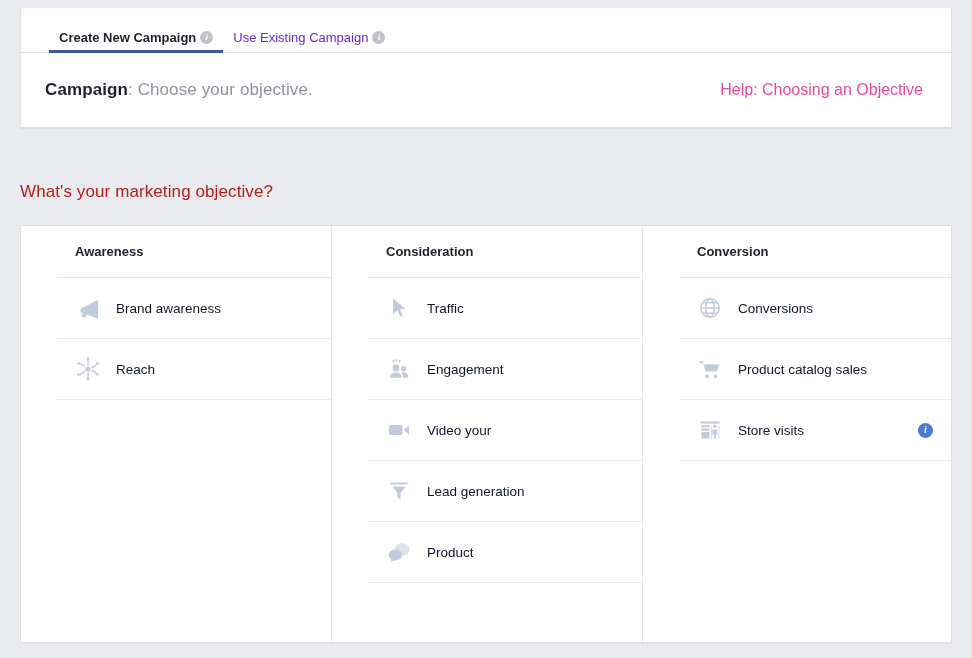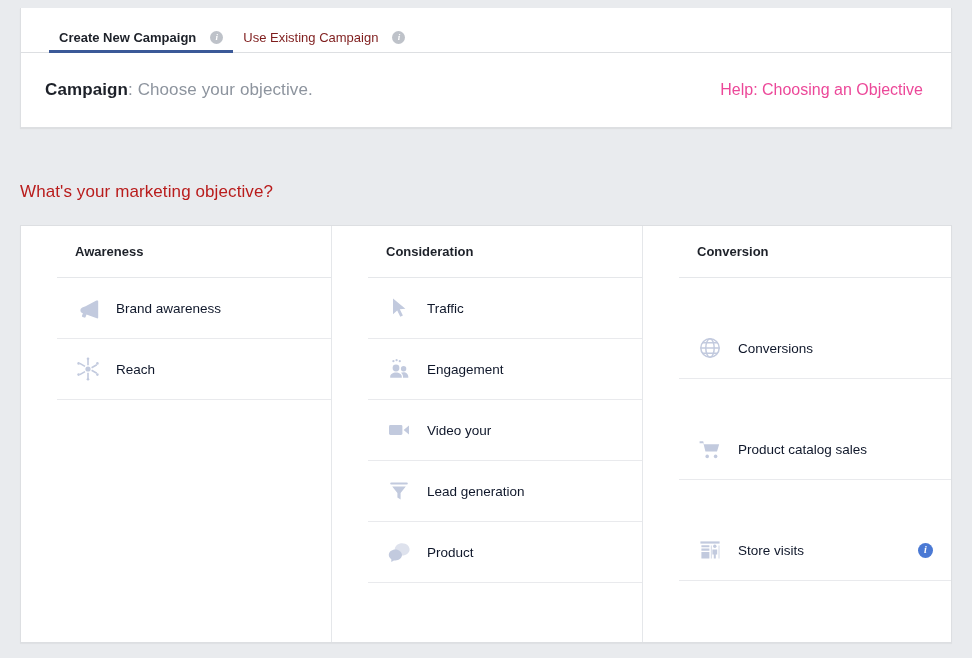--- a/index.html
+++ b/index.html
@@ -33,31 +33,31 @@
     height: 45px;
     border-bottom: 1px solid #dddfe2;
     display: flex;
     align-items: flex-start;
     padding-left: 28px;
   }
 
   .tab {
     display: flex;
     align-items: center;
-    gap: 14px;
+    gap: 4px;
     height: 44px;
     padding: 0 10px;
     cursor: pointer;
     position: relative;
     white-space: nowrap;
   }
 
   .tab-label {
     font-size: 13px;
-    color: #7f1d1d;
+    color: #6d28d9;
     padding-top: 14px;
   }
 
   .tab.active .tab-label {
     color: #1d2129;
     font-weight: bold;
   }
 
   .tab.active::after {
     content: "";
@@ -136,21 +136,21 @@
     overflow: hidden;
   }
 
   .col {
     flex: 0 0 311px;
     border-right: 1px solid #e5e7ea;
     display: flex;
     flex-direction: column;
     padding-left: 36px;
   }
-  .col:last-child { border-right: none; flex: 1 1 auto; gap: 40px; }
+  .col:last-child { border-right: none; flex: 1 1 auto; }
 
   .col-header {
     height: 52px;
     display: flex;
     align-items: center;
     padding-left: 18px;
     font-size: 13px;
     font-weight: bold;
     color: #1d2129;
     border-bottom: 1px solid #e5e7ea;

